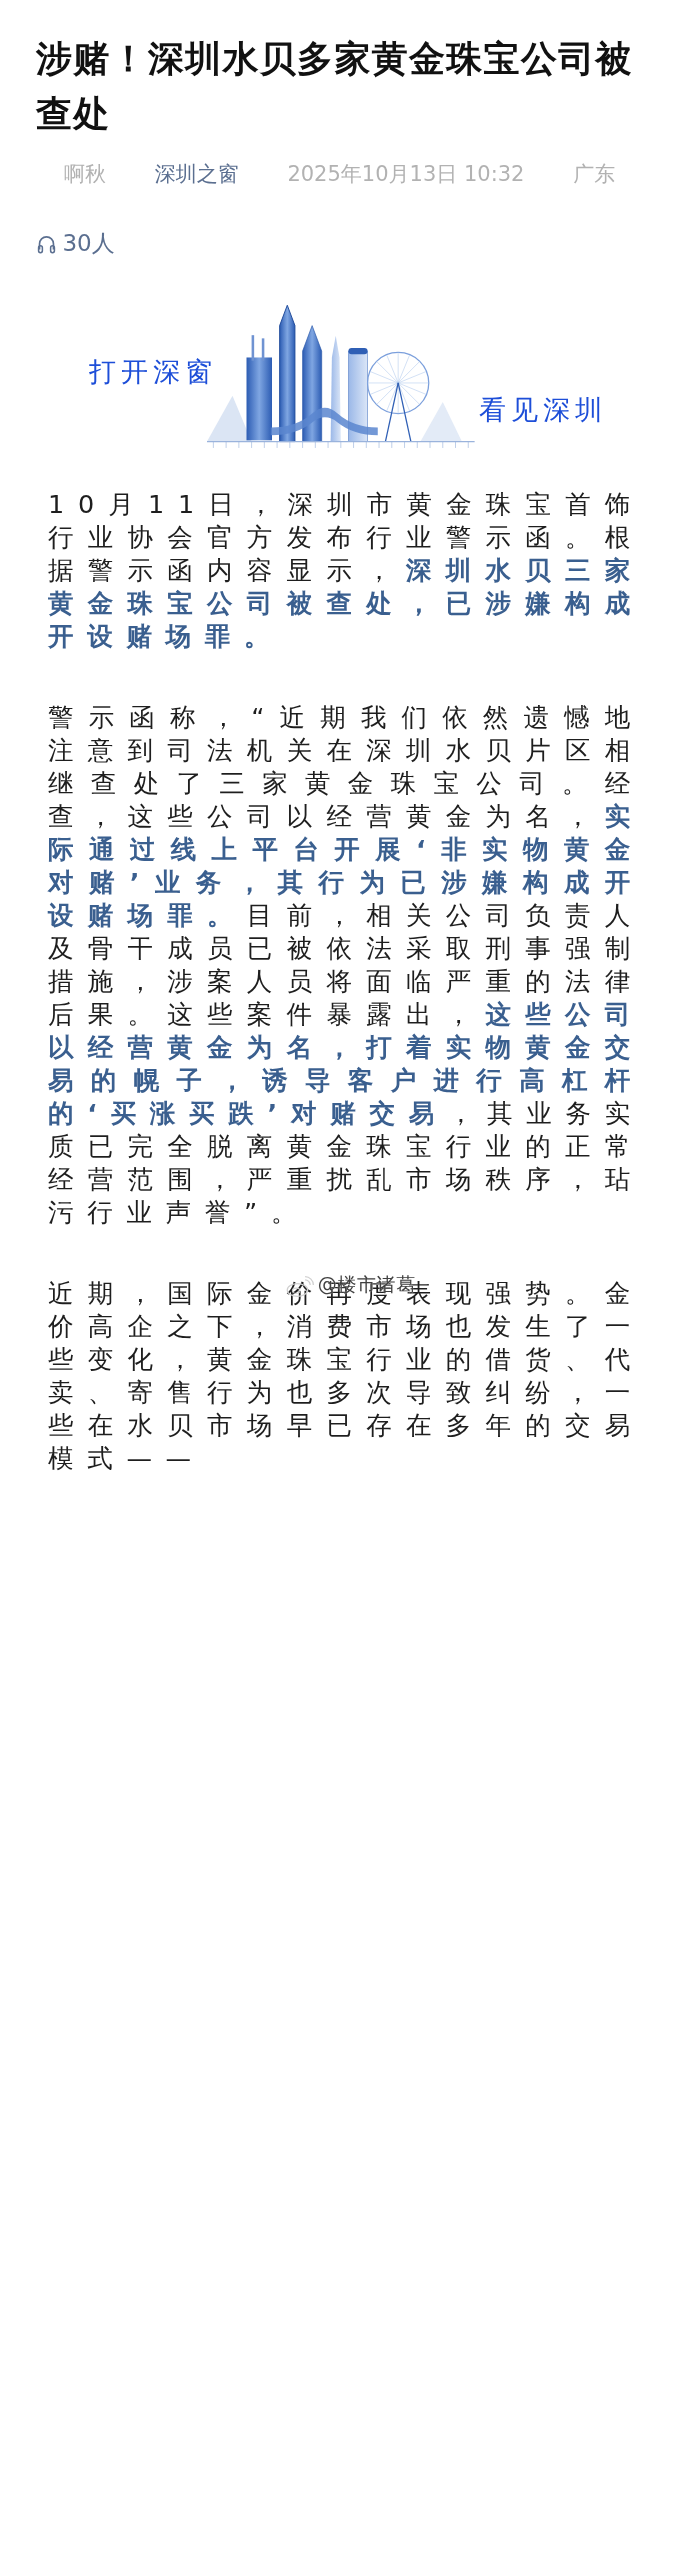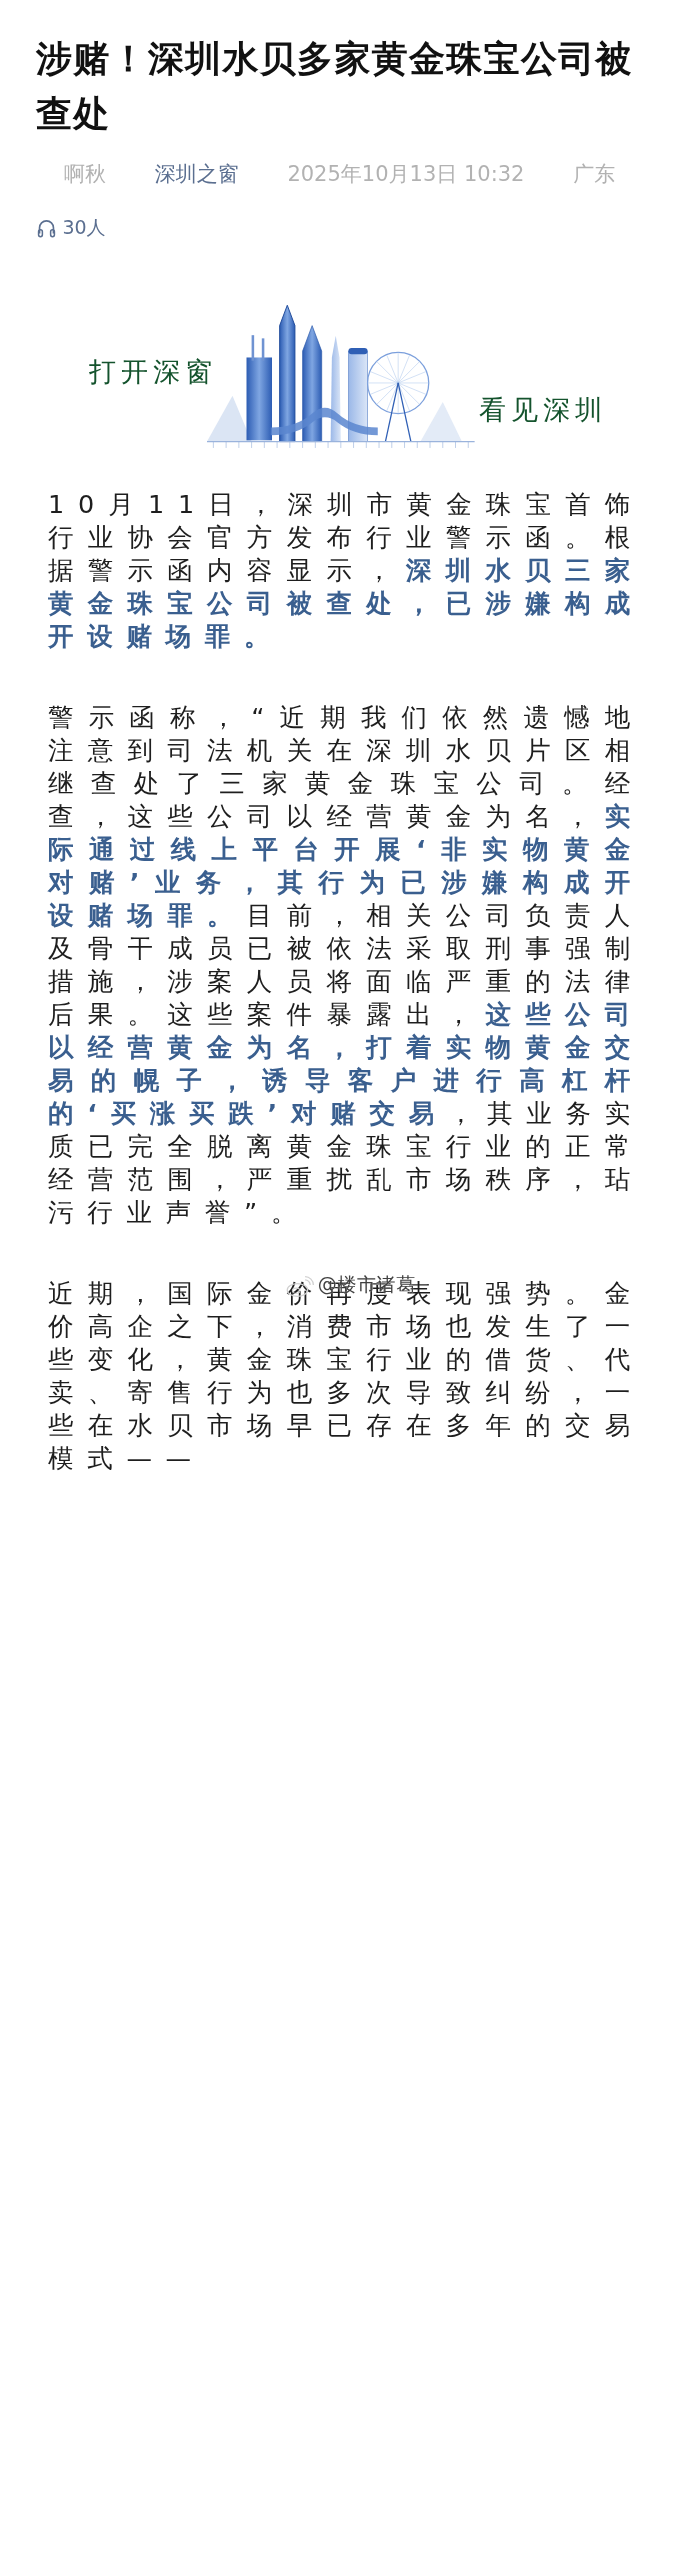--- a/index.html
+++ b/index.html
@@ -13,29 +13,29 @@
     font-size: 36px; line-height: 55px; font-weight: bold; color: #111111;
     margin: 0; letter-spacing: 1.3px;
   }
   .meta {
     position: absolute; left: 36px; top: 158px; width: 631px;
     font-size: 21px; line-height: 32px; color: #b2b2b2; white-space: nowrap;
   }
   .meta span { margin-right: 14px; padding-left: 28px; }
   .meta .source { color: #5b6f90; }
   .listen {
-    position: absolute; left: 37px; top: 212px;
-    font-size: 19px; line-height: 31px; color: #5b6f90; display: flex; align-items: center;
+    position: absolute; left: 37px; top: 228px;
+    font-size: 23px; line-height: 31px; color: #5b6f90; display: flex; align-items: center;
   }
   .listen svg { margin-right: 6.4px; }
   .banner {
     position: absolute; left: 0; top: 268px; width: 688px; height: 191px;
   }
   .banner .slogan {
-    position: absolute; top: 86px; font-size: 27px; color: #14532d;
+    position: absolute; top: 86px; font-size: 27px; color: #1d4ed8;
     letter-spacing: 5.1px; font-family: Liberation Serif, serif;
   }
   .banner .slogan.left { left: 89px; }
   .banner .slogan.right { left: 479px; margin-top: 38px; }
   .banner svg.skyline { position: absolute; left: 207px; top: 32px; }
   .body {
     position: absolute; left: 48px; top: 488px; width: 596px;
   }
   .body p {
     margin: 0 0 48px 0; font-size: 25.5px; line-height: 33px;

